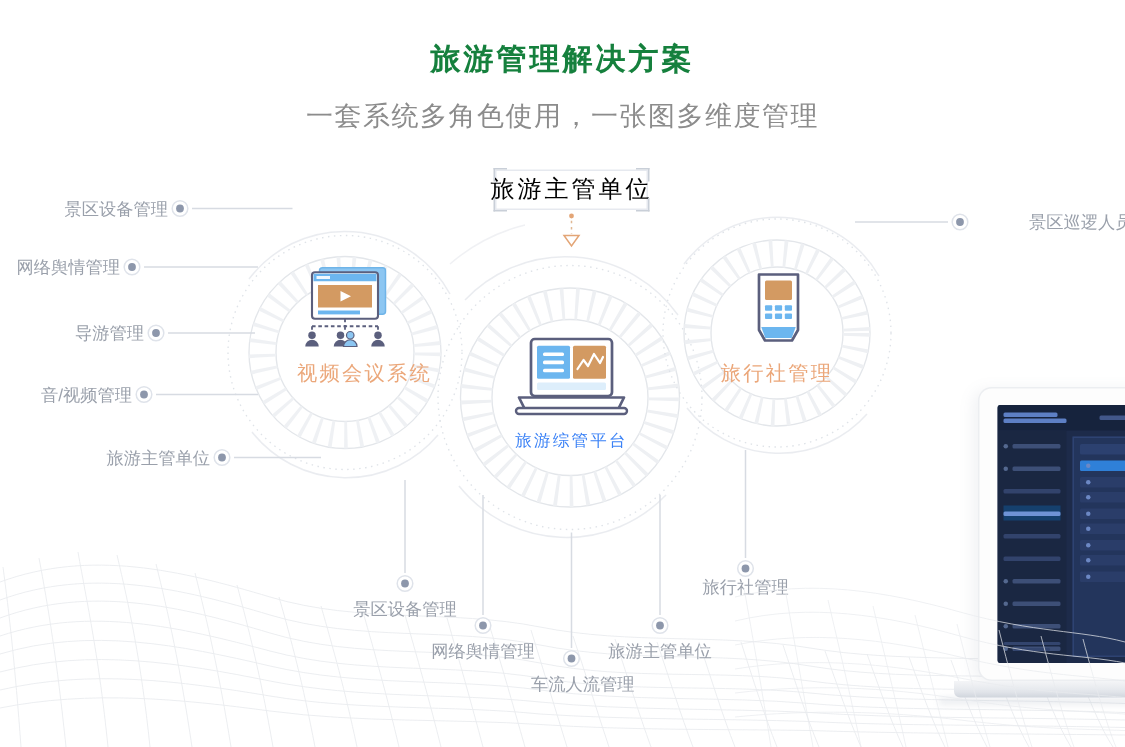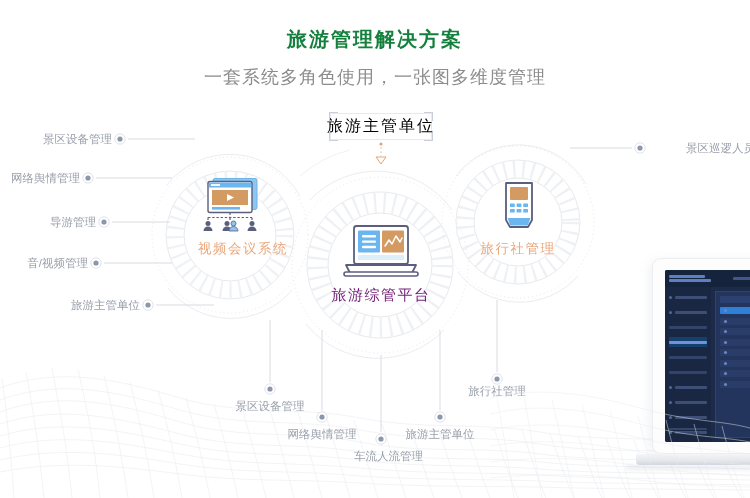--- a/index.html
+++ b/index.html
@@ -44,21 +44,21 @@
   .corner.tr { right:-1px; top:-1px; border-right:1px solid #c9cfd8; border-top:1px solid #c9cfd8; }
   .corner.bl { left:-1px; bottom:-1px; border-left:1px solid #c9cfd8; border-bottom:1px solid #c9cfd8; }
   .corner.br { right:-1px; bottom:-1px; border-right:1px solid #c9cfd8; border-bottom:1px solid #c9cfd8; }
 
   
   .node-label {
     position:absolute;
     font-size:13.5px; color:#eba77a; letter-spacing:1.5px;
     white-space:nowrap; text-align:center;
   }
-  .node-label.center { color:#701a75; font-size:15px; }
+  .node-label.center { color:#3b82f6; font-size:11px; }
 
   
   .spoke-label {
     position:absolute;
     font-size:11.5px; color:#9aa0ab;
     white-space:nowrap;
   }
   .spoke-label.right-aligned { text-align:right; }
 
   

